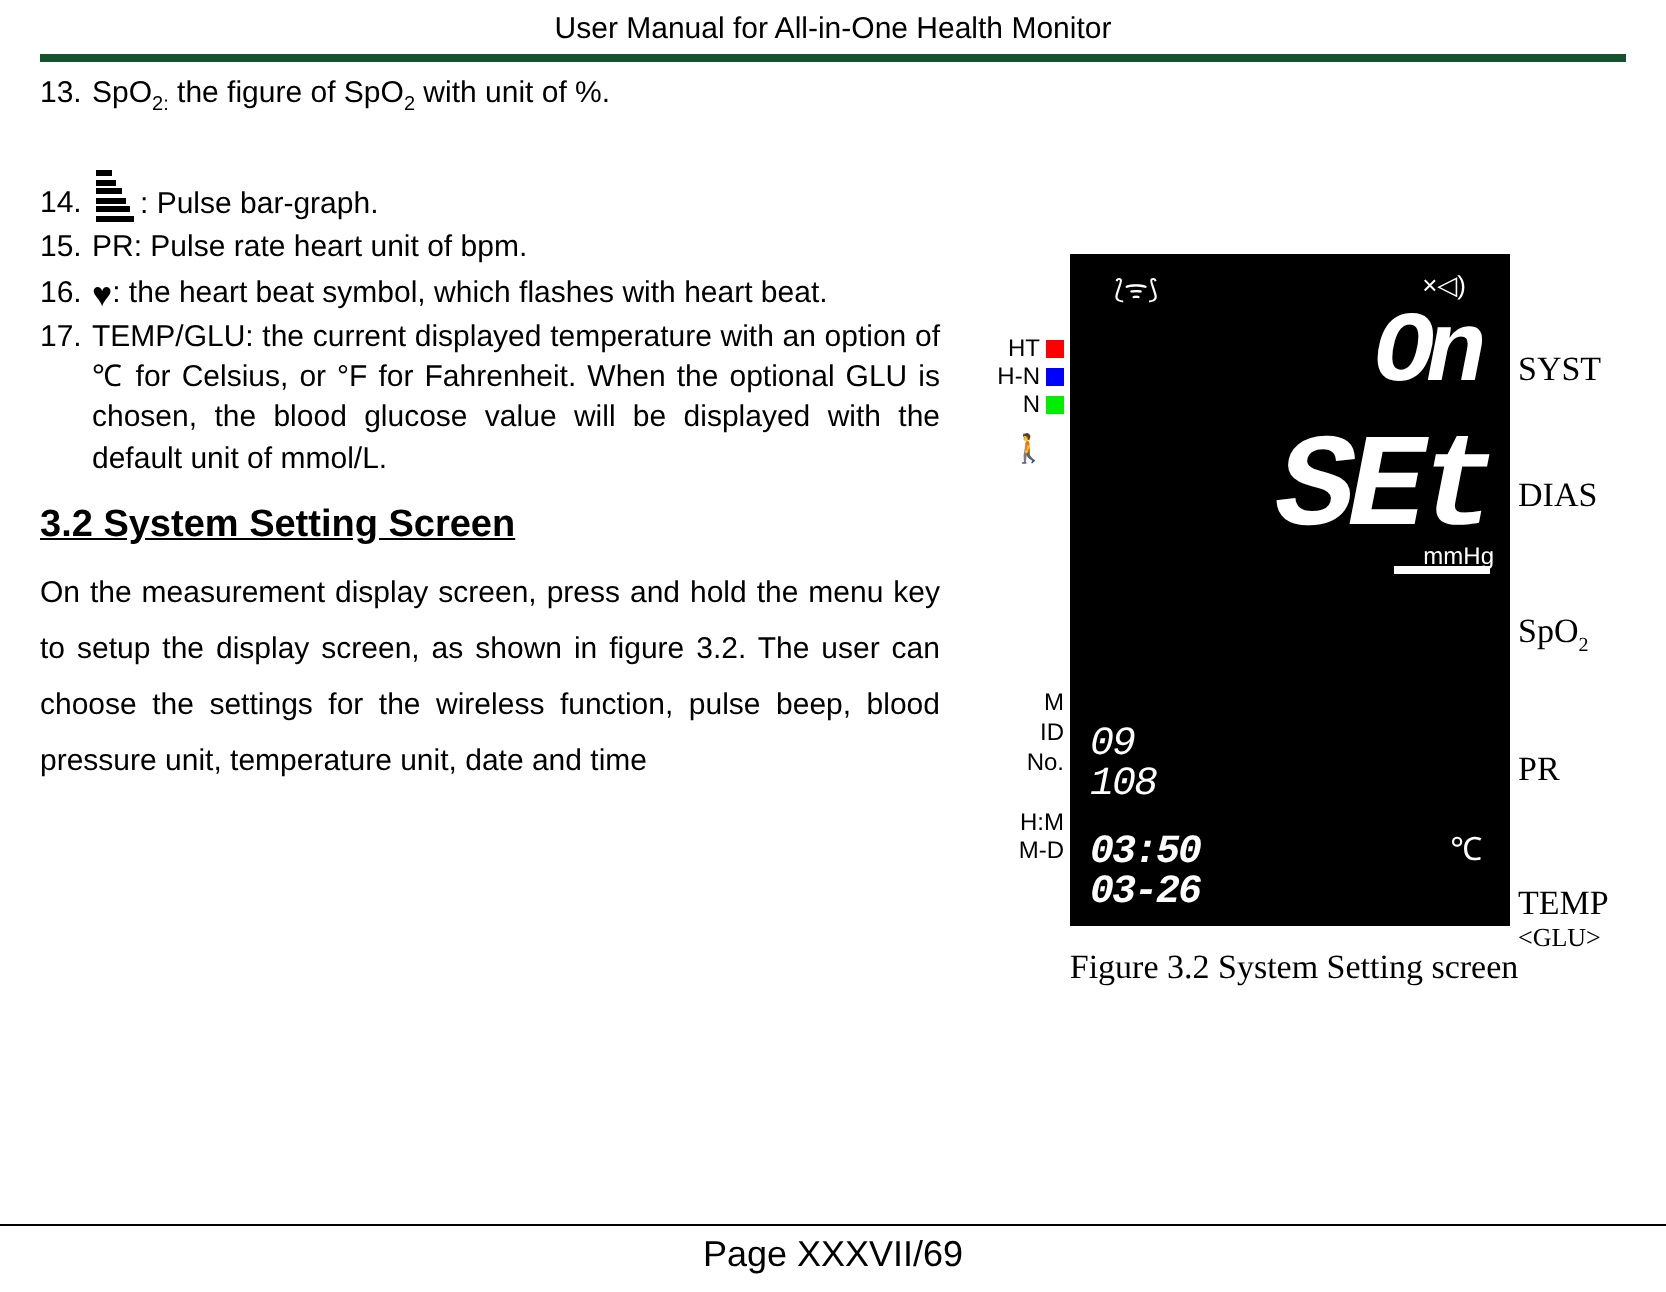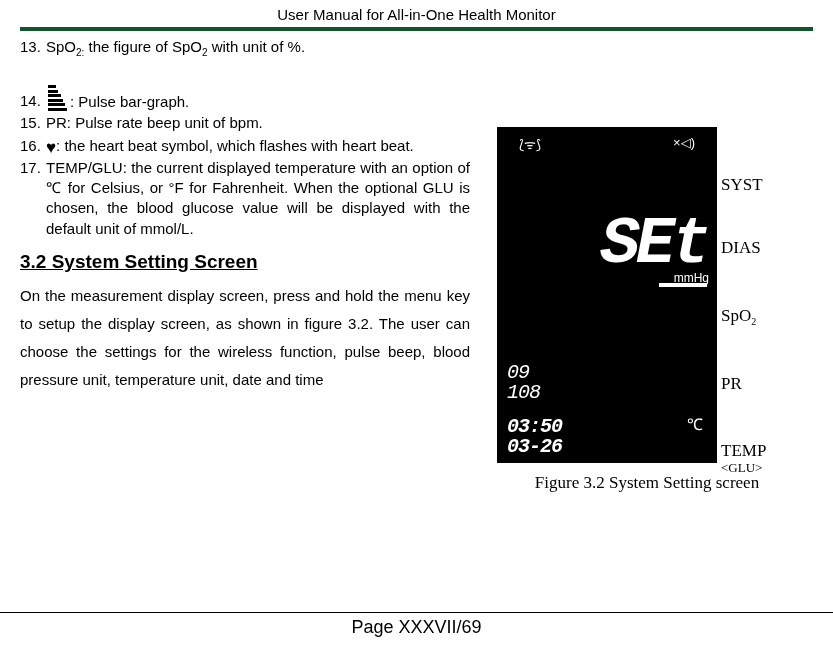--- a/index.html
+++ b/index.html
@@ -248,21 +248,21 @@
       <div class="txt">
         <span class="bargraph">
           <div class="bar b6"></div><div class="bar b5"></div><div class="bar b4"></div>
           <div class="bar b3"></div><div class="bar b2"></div><div class="bar b1"></div>
         </span><span>: Pulse bar-graph.</span>
       </div>
     </div>
 
     <div class="list-item">
       <div class="num">15.</div>
-      <div class="txt">PR: Pulse rate beep unit of bpm.</div>
+      <div class="txt">PR: Pulse rate heart unit of bpm.</div>
     </div>
 
     <div class="list-item">
       <div class="num">16.</div>
       <div class="txt">
         <span class="heart">♥</span><span>: the heart beat symbol, which flashes with heart beat.</span>
       </div>
     </div>
 
     <div class="list-item narrow just">
@@ -273,26 +273,42 @@
     <div class="narrow">
       <div class="section-heading">3.2 System Setting Screen</div>
       <div class="para">On the measurement display screen, press and hold the menu key to setup the display screen, as shown in figure 3.2. The user can choose the settings for the wireless function, pulse beep, blood pressure unit, temperature unit, date and time</div>
     </div>
 
   </div>
 
   <div class="figure-wrap">
     <div class="device">
 
+      <div class="left-col">
+        <div><span>HT</span><span class="sq red"></span></div>
+        <div><span>H-N</span><span class="sq blue"></span></div>
+        <div><span>N</span><span class="sq green"></span></div>
+        <div class="person">🚶</div>
+        <div class="left-lower">
+          <div>M</div>
+          <div>ID</div>
+          <div>No.</div>
+        </div>
+        <div class="left-bottom">
+          <div>H:M</div>
+          <div>M-D</div>
+        </div>
+      </div>
 
       <div class="screen">
         <div class="topbar">
           <span>⟅ᯤ⟆</span>
           <span>×◁)</span>
         </div>
+        <div class="on">On</div>
         <div class="set">SEt</div>
         <div class="mmhg">mmHg</div>
         <div class="under"></div>
         <div class="sm sm1">09</div>
         <div class="sm sm2">108</div>
         <div class="time t1">03:50</div>
         <div class="time t2">03-26</div>
         <div class="degc">℃</div>
       </div>
 

